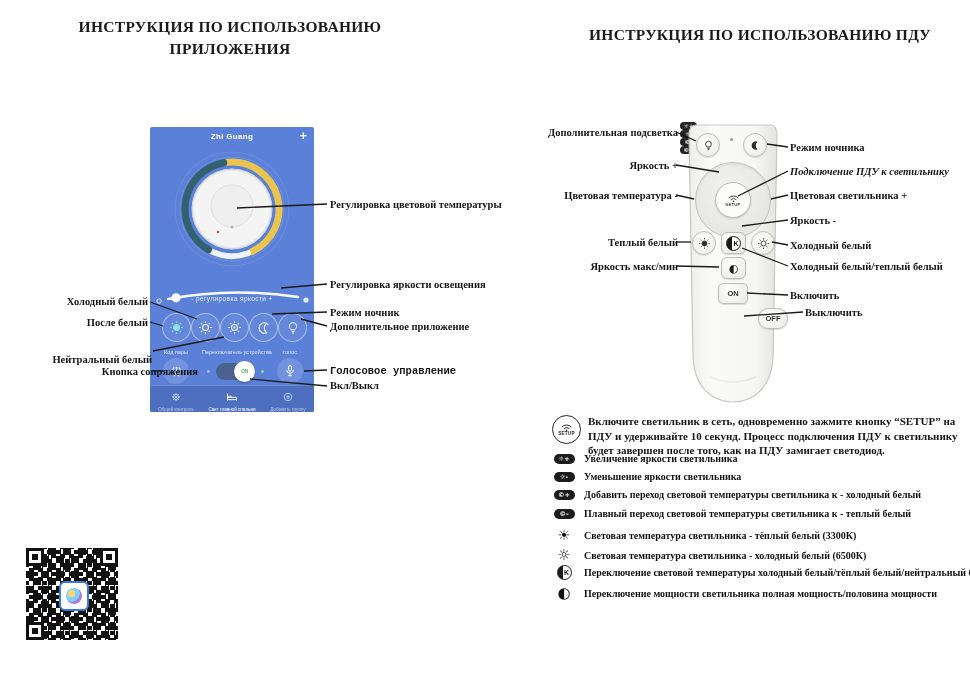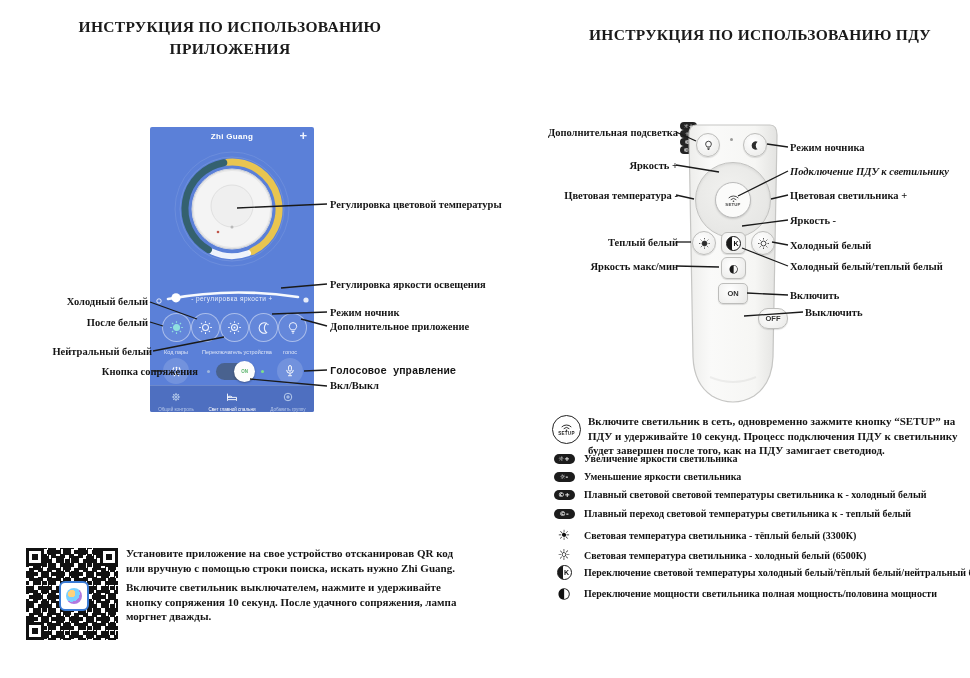--- a/index.html
+++ b/index.html
@@ -215,21 +215,21 @@
               <path d="M8 5 V11 M5 8 H11"></path>
             </g>
           </svg>
         <span class="small-cap">Добавить группу</span>
       </div>
     </div>
   </div>
 
   <div class="abs callout r" style="right:822px;top:296px;">Холодный белый</div>
   <div class="abs callout r" style="right:822px;top:317px;">После белый</div>
-  <div class="abs callout r" style="right:818px;top:346px;">Нейтральный белый</div>
+  <div class="abs callout r" style="right:818px;top:354px;">Нейтральный белый</div>
   <div class="abs callout r" style="right:772px;top:366px;">Кнопка сопряжения</div>
   <div class="abs callout" style="left:330px;top:199px;">Регулировка цветовой температуры</div>
   <div class="abs callout" style="left:330px;top:279px;">Регулировка яркости освещения</div>
   <div class="abs callout" style="left:330px;top:307px;">Режим ночник</div>
   <div class="abs callout" style="left:330px;top:321px;">Дополнительное приложение</div>
   <div class="abs callout" style="left:330px;top:365px;font-family:Liberation Mono, monospace;">Голосовое управление</div>
   <div class="abs callout" style="left:330px;top:380px;">Вкл/Выкл</div>
 
   <div id="remote" class="abs">
     <svg width="106" height="284" viewBox="0 0 106 284" style="position:absolute;left:0;top:0;">
@@ -349,22 +349,20 @@
   </svg>
 
   <div id="qr" class="abs">
     <div class="finder" style="left:0;top:0;"></div>
     <div class="finder" style="right:0;top:0;"></div>
     <div class="finder" style="left:0;bottom:0;"></div>
     <div class="qr-app-icon">
         <div class="qr-app-dot"></div>
       </div>
   </div>
-  <div class="abs body-text" style="left:126px;top:546px;width:345px;">Установите приложение на свое устройство отсканировав QR код или вручную с помощью строки поиска, искать нужно Zhi Guang.</div>
-  <div class="abs body-text" style="left:126px;top:580px;width:345px;">Включите светильник выключателем, нажмите и удерживайте кнопку сопряжения 10 секунд. После удачного сопряжения, лампа моргнет дважды.</div>
 
   <div class="setup-note-icon">
     <svg width="13" height="8" viewBox="0 0 16 10">
         <g stroke="#222" stroke-width="1.2" fill="none">
           <path d="M2 5 a8.5 8.5 0 0 1 12 0 M4.5 7.2 a5 5 0 0 1 7 0"></path>
           <circle cx="8" cy="9" r="1" fill="#222" stroke="none"></circle>
         </g>
       </svg>
     <span class="setup-txt">SETUP</span>
   </div>
@@ -379,21 +377,21 @@
   <div class="legend-row" style="top:471px;">
     <span class="legend-icon">
         <span class="legend-pill glyph">☼-</span>
       </span>
     <span class="legend-text">Уменьшение яркости светильника</span>
   </div>
   <div class="legend-row" style="top:489px;">
     <span class="legend-icon">
         <span class="legend-pill glyph">©+</span>
       </span>
-    <span class="legend-text">Плавный световой световой температуры светильника к - холодный белый</span>
+    <span class="legend-text">Добавить переход световой температуры светильника к - холодный белый</span>
   </div>
   <div class="legend-row" style="top:508px;">
     <span class="legend-icon">
         <span class="legend-pill glyph">©-</span>
       </span>
     <span class="legend-text">Плавный переход световой температуры светильника к - теплый белый</span>
   </div>
   <div class="legend-row" style="top:527px;">
     <span class="legend-icon glyph" style="font-size:14px;">☀</span>
     <span class="legend-text">Световая температура светильника - тёплый белый (3300К)</span>

